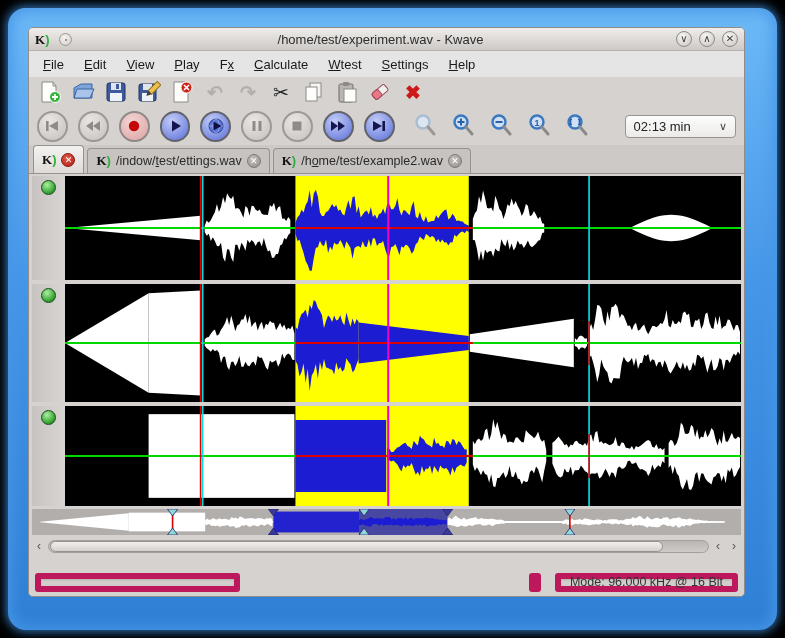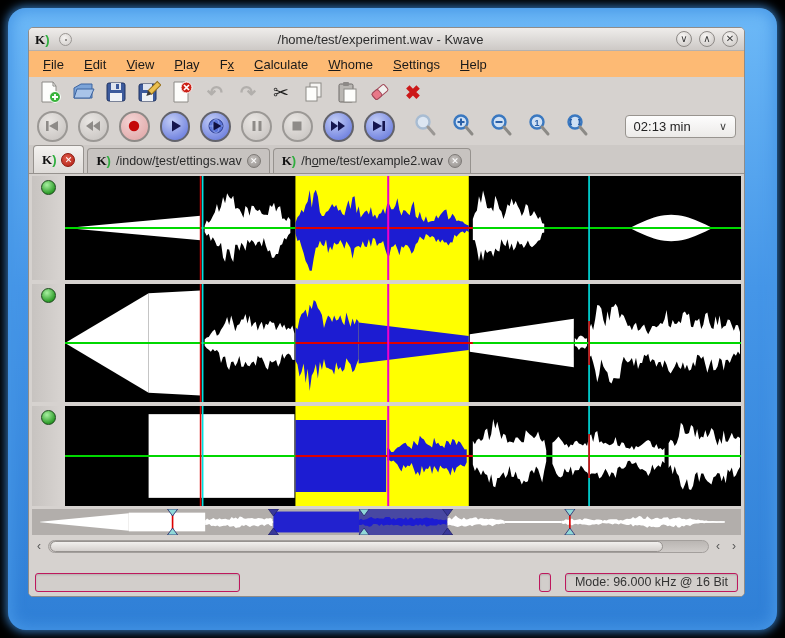--- a/index.html
+++ b/index.html
@@ -20,21 +20,21 @@
   .tb-circle{width:13px;height:13px;border-radius:50%;border:1px solid #9a9693;margin-left:10px;
         background:radial-gradient(circle at 40% 35%,#f5f3f1,#cfcbc8);position:relative;}
   .tb-circle::after{content:"";position:absolute;left:5px;top:5px;width:2px;height:2px;border-radius:50%;background:#7a7673;}
   .title-text{position:absolute;left:0;right:12px;text-align:center;font-size:13px;color:#2d2d2d;}
   .winbtns{margin-left:auto;display:flex;gap:7px;z-index:2;}
   .winbtn{width:16px;height:16px;border-radius:50%;border:1px solid #8e8a87;color:#3a3a3a;
         background:radial-gradient(circle at 40% 30%,#f8f6f4,#c8c4c1);
         font-size:10px;line-height:14px;text-align:center;cursor:default;}
 
   
-  .menubar{height:26px;flex:0 0 26px;display:flex;align-items:center;padding:0 6px;background:#fdba74;font-size:13px;color:#1a1a1a;}
+  .menubar{height:26px;flex:0 0 26px;display:flex;align-items:center;padding:0 6px;background:#e5e5e5;font-size:13px;color:#1a1a1a;}
   .menu-item{padding:3px 8px;margin-right:4px;border-radius:3px;}
   .menu-item u{text-decoration:underline;}
 
   
   .toolbar1{height:30px;flex:0 0 30px;display:flex;align-items:center;gap:7px;padding:0 8px;background:#d6d2cf;}
   .tool{width:26px;height:26px;display:flex;align-items:center;justify-content:center;border-radius:3px;}
   .tool svg{display:block;}
   .tool.glyph{font-size:19px;line-height:1;}
 
   
@@ -74,21 +74,21 @@
   
   .scrollbar{height:17px;margin:3px 0 2px 0;display:flex;align-items:center;gap:2px;}
   .sb-arrow{width:14px;height:15px;text-align:center;font-size:12px;line-height:14px;color:#555;}
   .sb-groove{flex:1 1 auto;height:13px;border-radius:7px;background:linear-gradient(180deg,#bab6b3,#cfcbc8);
         border:1px solid #a39f9c;position:relative;}
   .sb-thumb{position:absolute;left:1px;top:0px;height:11px;width:93%;border-radius:6px;
         background:linear-gradient(180deg,#f2f0ee,#d4d0cd);border:1px solid #96928f;}
 
   
   .statusbar{flex:0 0 26px;display:flex;align-items:center;padding:2px 6px 4px 6px;gap:14px;background:#d6d2cf;font-size:12.5px;color:#333;}
-  .panel{border:1px solid #be185d;border-radius:3px;background:#d2cecb;box-shadow:inset 0 1px 2px rgba(0,0,0,.15);
+  .panel{border:6px solid #be185d;border-radius:3px;background:#d2cecb;box-shadow:inset 0 1px 2px rgba(0,0,0,.15);
         height:19px;display:flex;align-items:center;justify-content:center;padding:0 9px;white-space:nowrap;}
   .panel.empty{width:205px;}
   .panel.tiny{width:12px;padding:0;margin-left:4px;}
   .spacer{flex:1 1 auto;}
 </style>
 </head>
 <body>
 
 <div class="stage">
   <div class="glow"></div>
@@ -105,21 +105,21 @@
       </span>
     </div>
 
     <div class="menubar">
       <span class="menu-item"><span></span><u>F</u><span>ile</span></span>
       <span class="menu-item"><span></span><u>E</u><span>dit</span></span>
       <span class="menu-item"><span></span><u>V</u><span>iew</span></span>
       <span class="menu-item"><span></span><u>P</u><span>lay</span></span>
       <span class="menu-item"><span>F</span><u>x</u><span></span></span>
       <span class="menu-item"><span></span><u>C</u><span>alculate</span></span>
-      <span class="menu-item"><span></span><u>W</u><span>home</span></span>
+      <span class="menu-item"><span></span><u>W</u><span>test</span></span>
       <span class="menu-item"><span></span><u>S</u><span>ettings</span></span>
       <span class="menu-item"><span></span><u>H</u><span>elp</span></span>
     </div>
 
     <div class="toolbar1">
       <span class="tool">
         <svg width="24" height="24">
             <polygon points="4,2 15,2 18,6 18,22 4,22" fill="#fdfdfb" stroke="#8c8a86"></polygon>
             <polyline points="15,2 15,6 18,6" fill="none" stroke="#8c8a86"></polyline>
             <circle cx="17" cy="17" r="5.5" fill="#38b33a" stroke="#fff"></circle>

